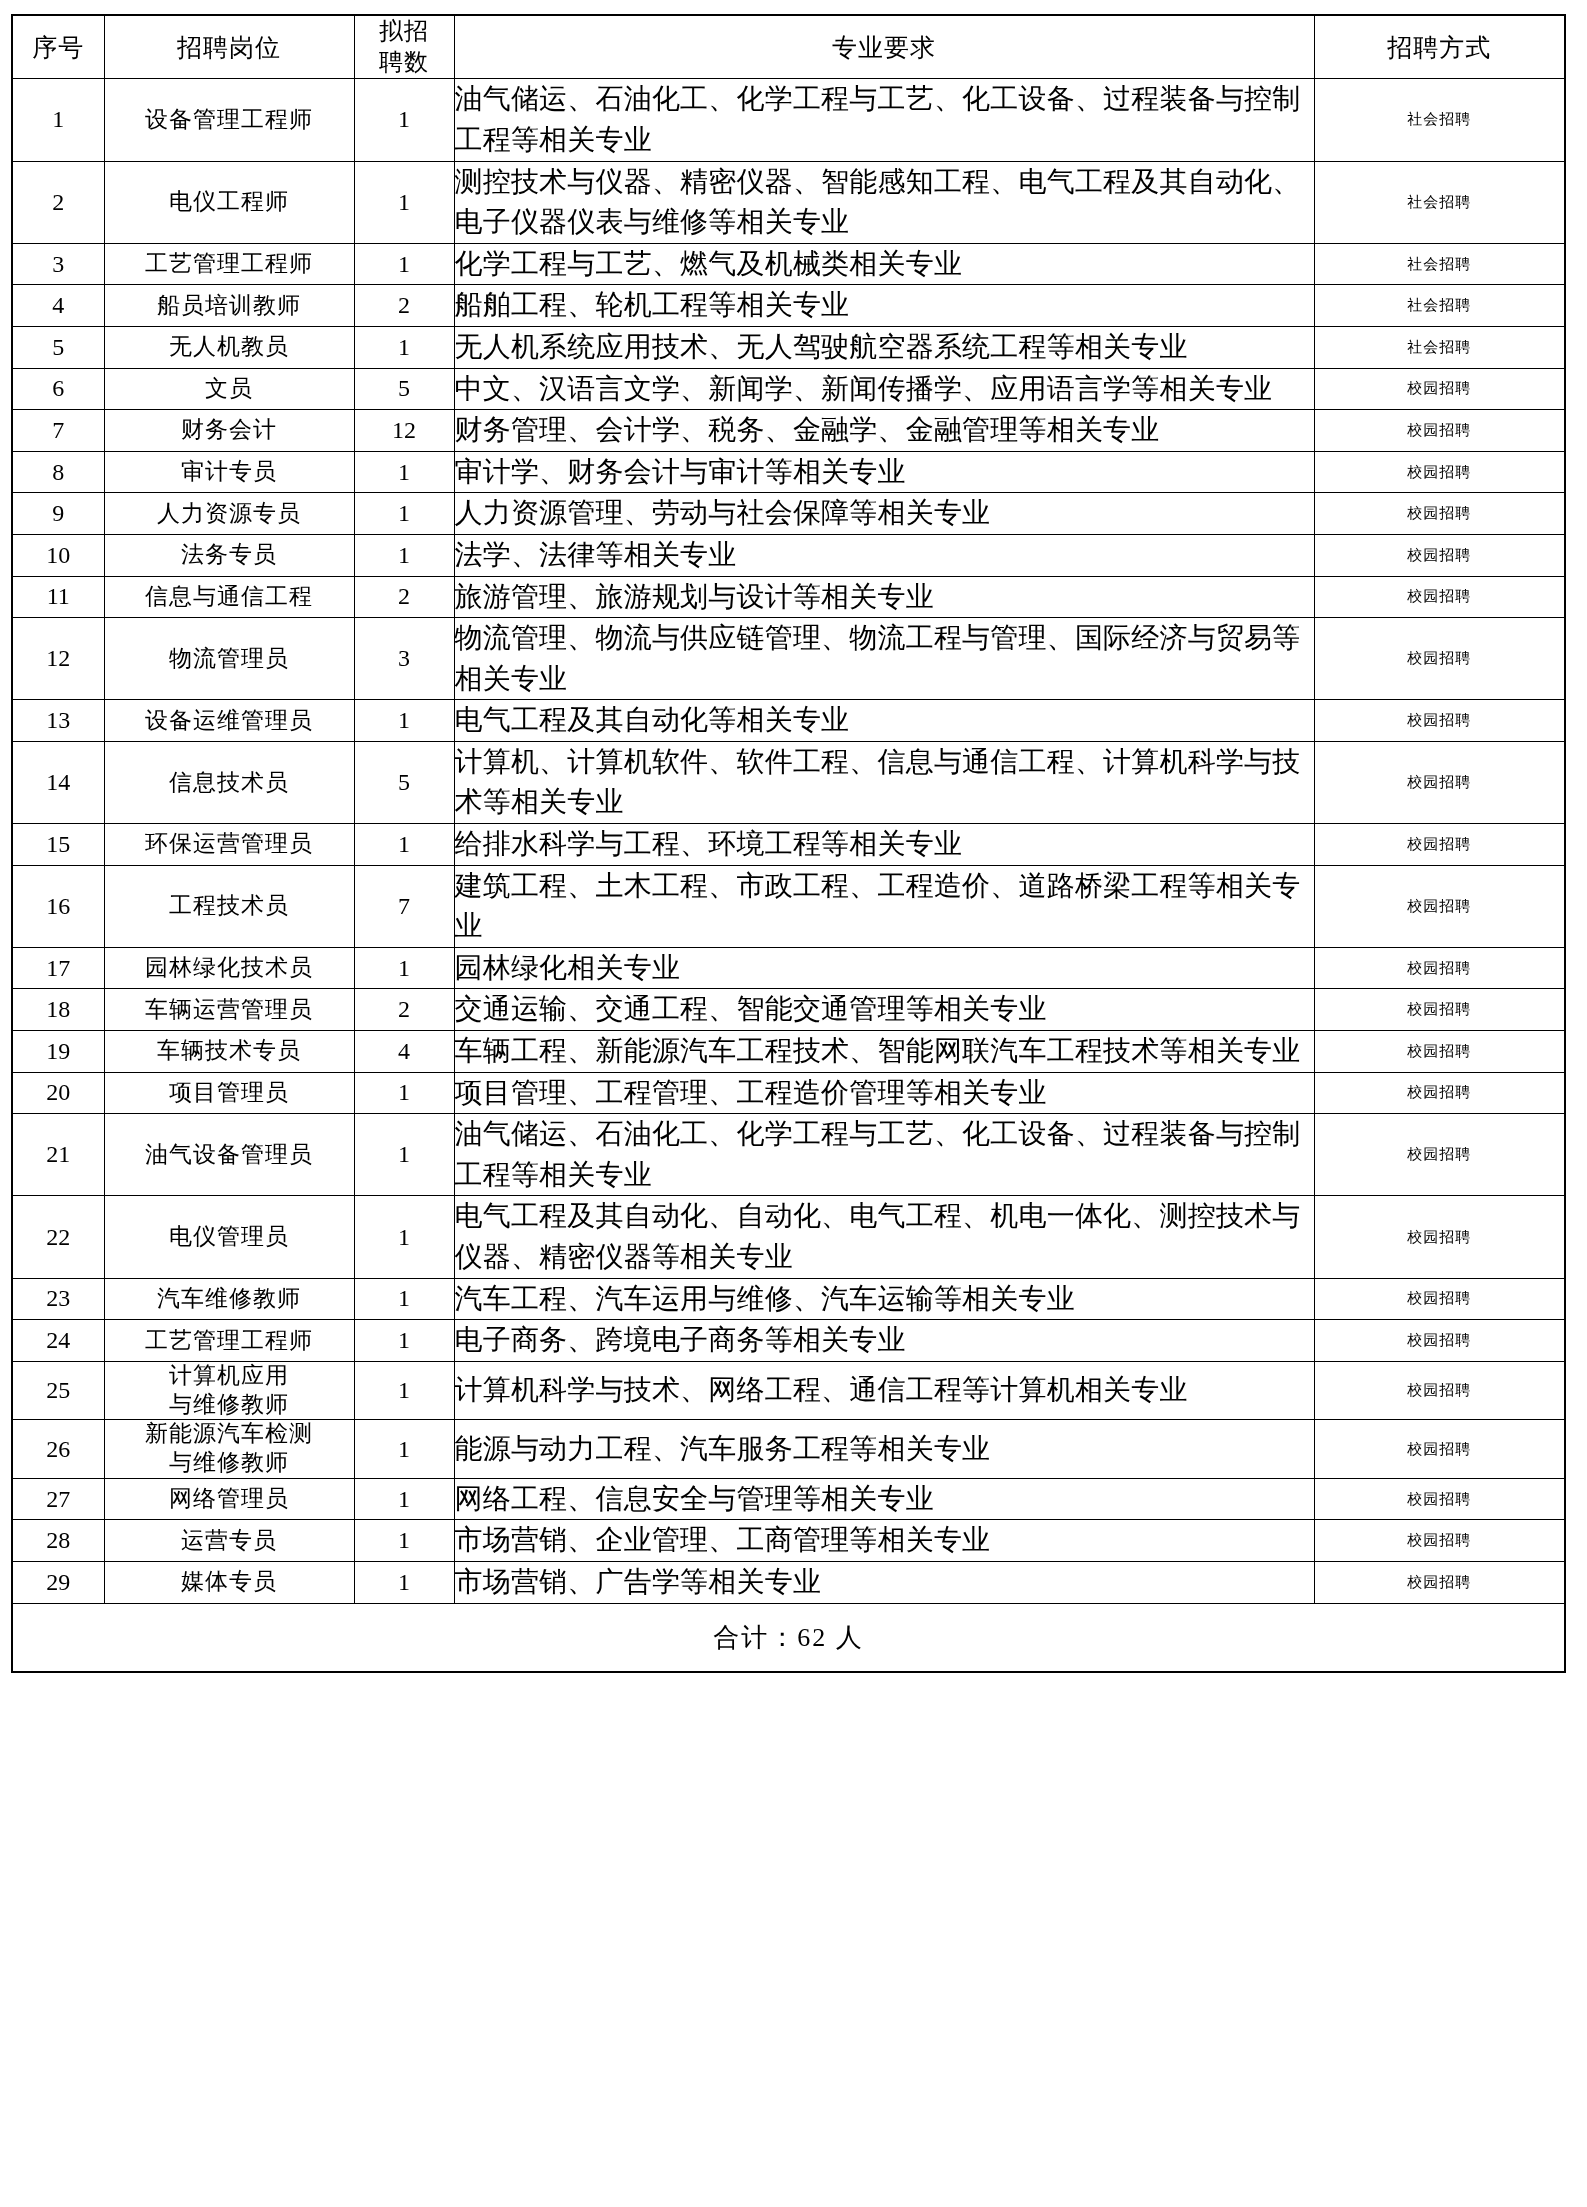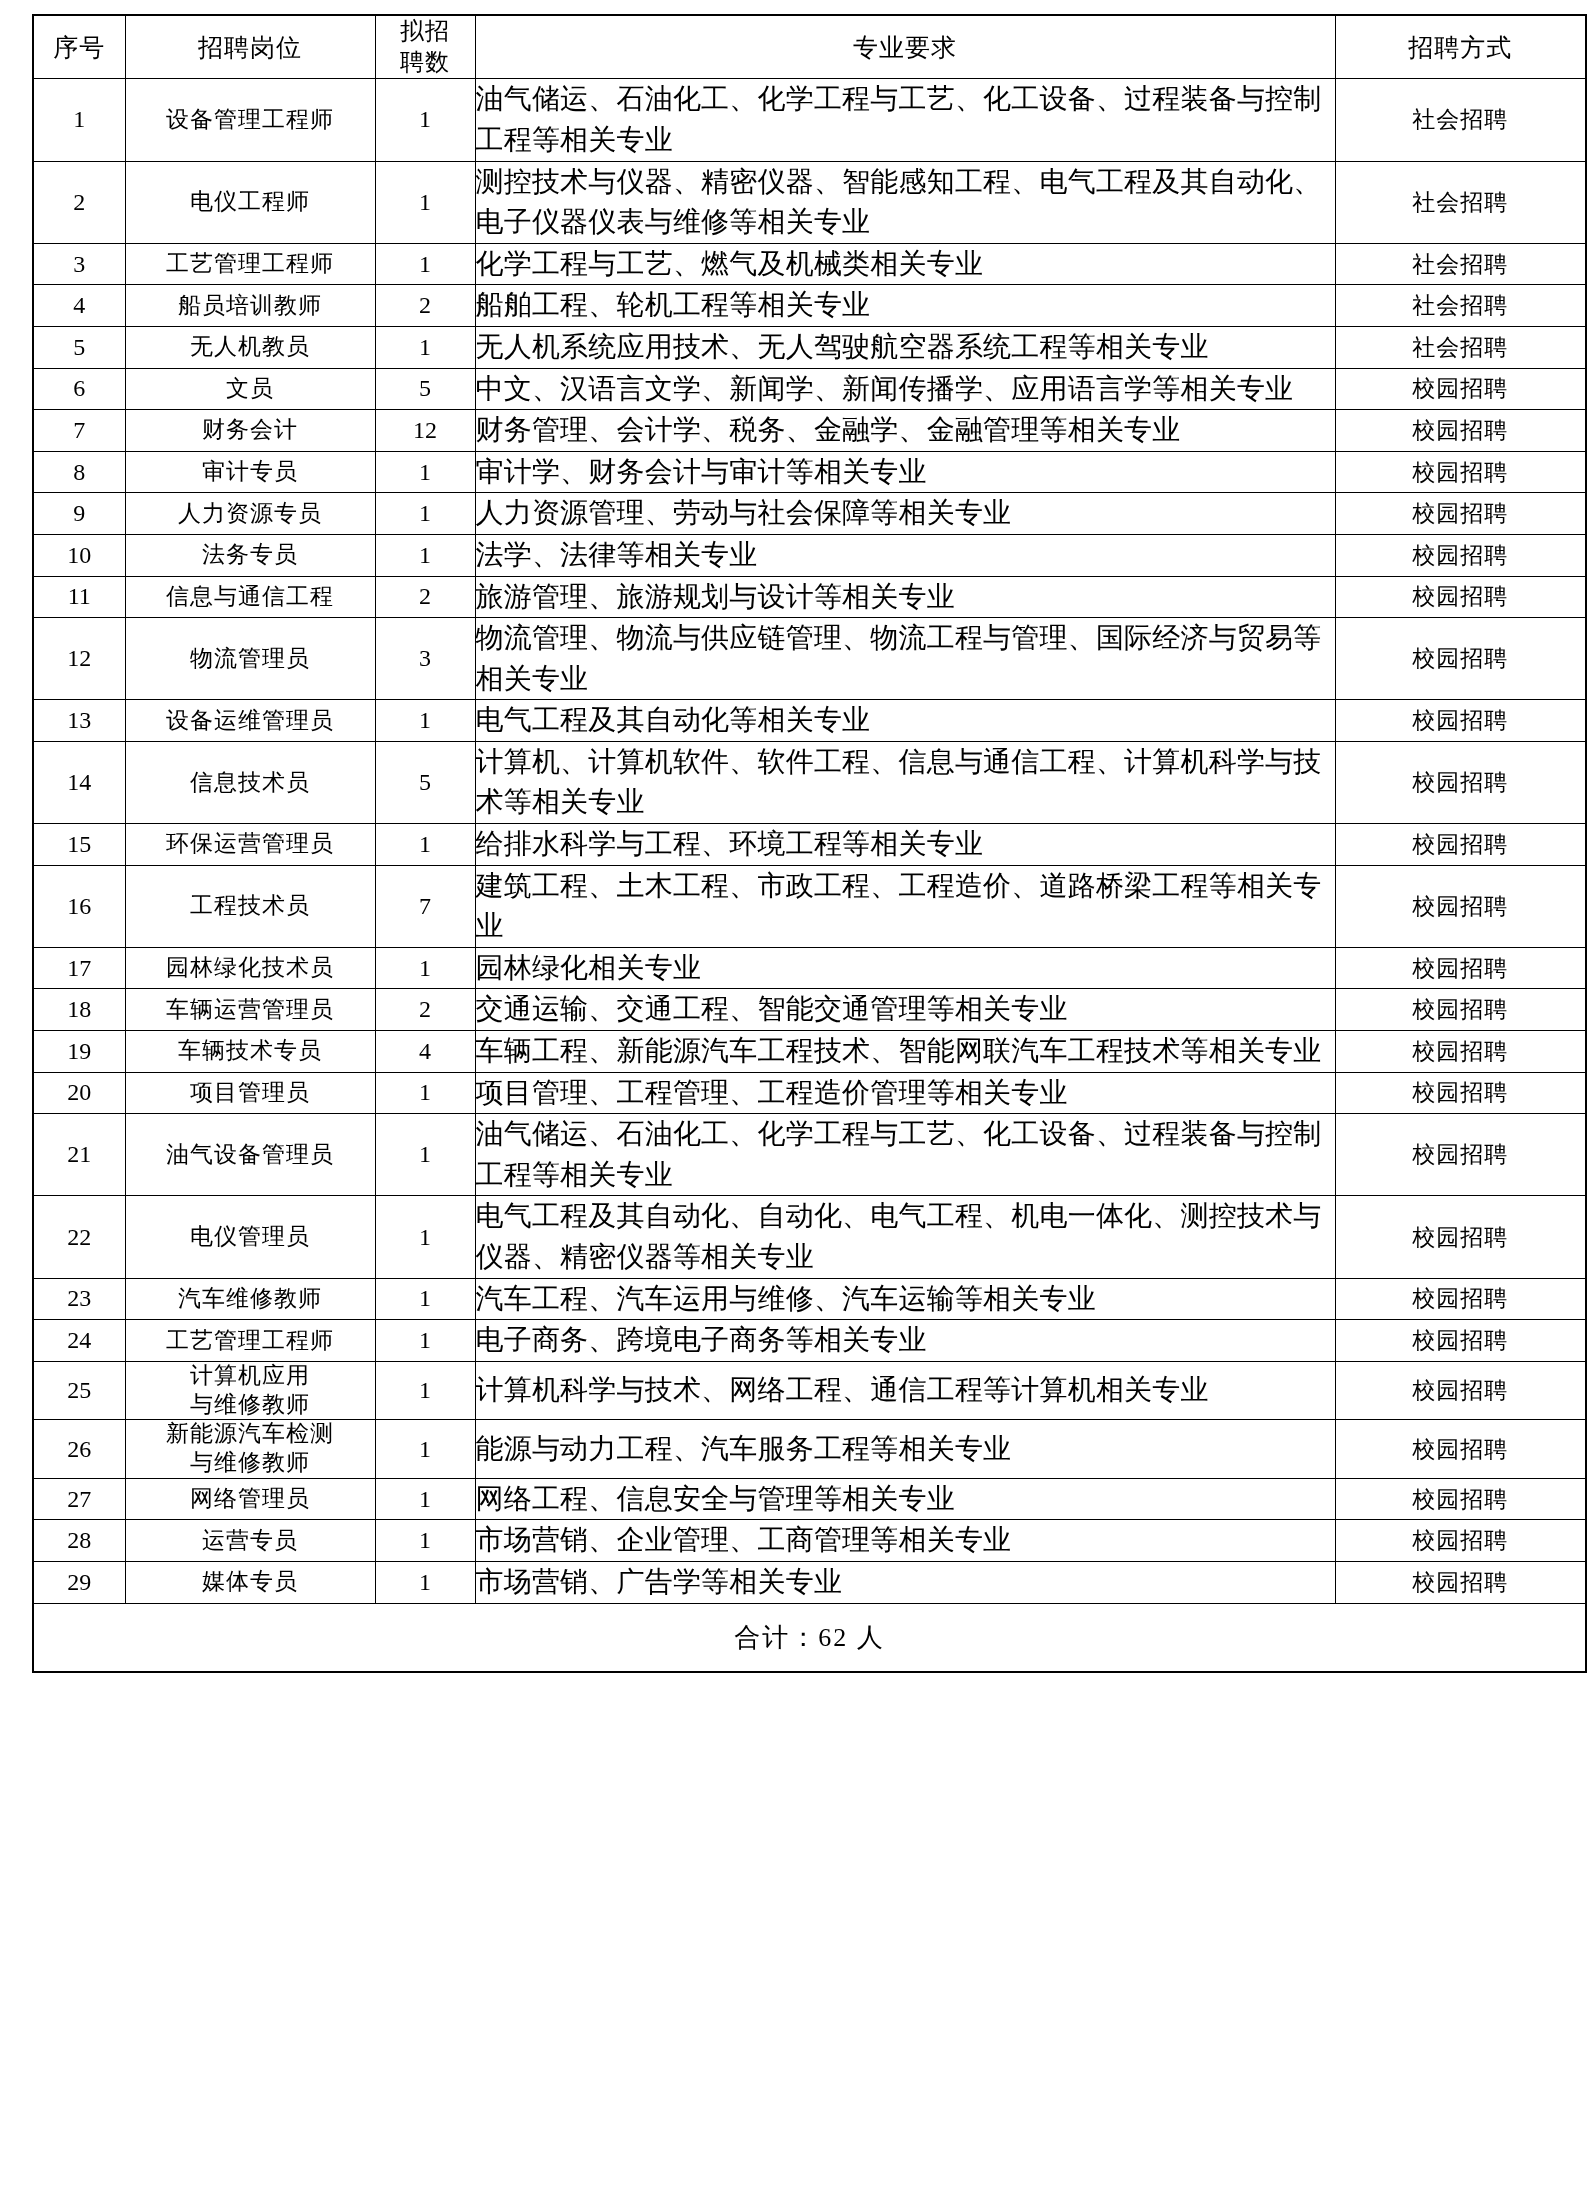--- a/index.html
+++ b/index.html
@@ -8,21 +8,21 @@
     background: #ffffff;
   }
   body {
     width: 1587px;
     font-family: "Liberation Serif", "DejaVu Serif", serif;
     color: #000000;
   }
   .page {
     width: 1587px;
     box-sizing: border-box;
-    padding: 14px 16px 20px 32px;
+    padding: 14px 16px 20px 11px;
   }
   table.recruit {
     border-collapse: collapse;
     width: 1553px;
     table-layout: fixed;
     border: 2px solid #000;
   }
   table.recruit td, table.recruit th {
     border: 1px solid #000;
     padding: 0;
@@ -68,21 +68,21 @@
   }
   td.cell-major {
     text-align: left;
     font-size: 28px;
     padding: 10px 12px 10px 12px;
     line-height: 1.45;
     letter-spacing: 0.2px;
   }
   td.cell-method {
     text-align: center;
-    font-size: 23px;
+    font-size: 15px;
     padding: 10px 4px;
     letter-spacing: 1px;
   }
   tr.total-row td {
     text-align: center;
     font-size: 26px;
     padding: 16px 4px;
     letter-spacing: 2px;
   }
   .post-two-line {

